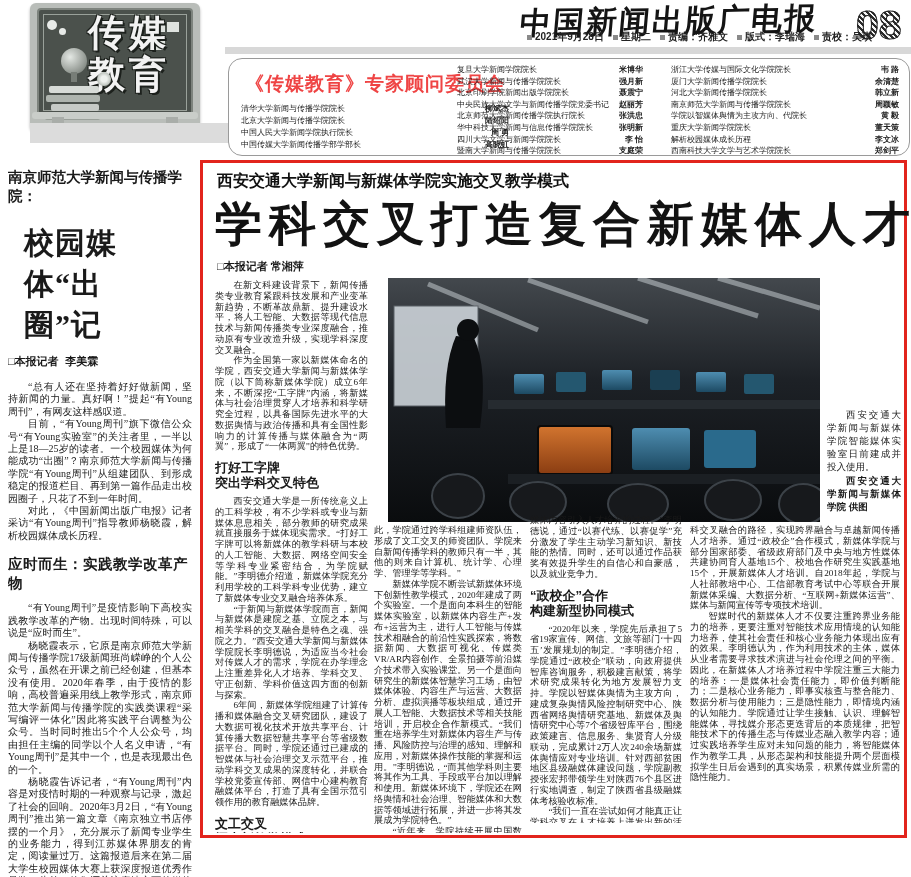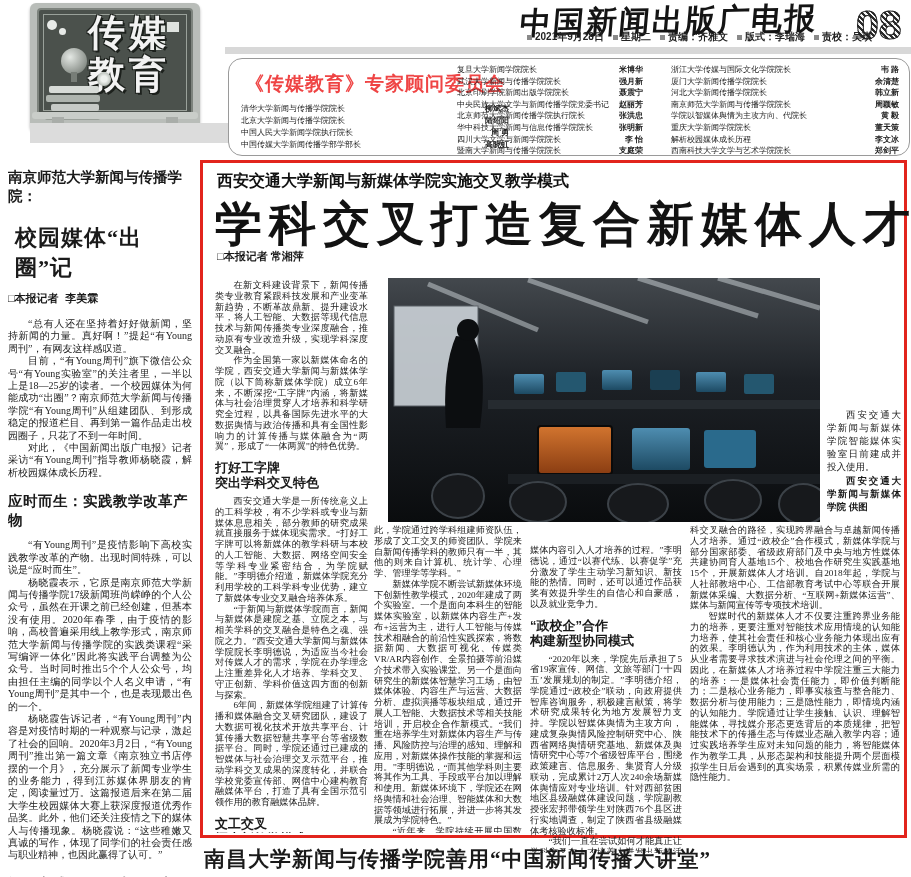--- a/index.html
+++ b/index.html
@@ -51,43 +51,43 @@
                   font-weight:900;font-size:19px;letter-spacing:1px;color:#ef4444;}
   .cgroup{position:absolute;font-size:8px;line-height:11.6px;color:#222;}
   .cgroup .crow{display:flex;justify-content:space-between;white-space:nowrap;}
   .cgroup .org{overflow:hidden;} .cgroup .nm{margin-left:6px;font-weight:bold;}
   #cg1{left:12px;top:44px;width:268px;line-height:12px;}
   #cg2{left:228px;top:5px;width:186px;}
   #cg3{left:442px;top:5px;width:228px;}
   
   #larticle{position:absolute;left:8px;top:168px;width:184px;height:709px;overflow:hidden;}
   #larticle .kicker{font-family:"Liberation Sans",sans-serif;font-weight:900;font-size:14.5px;margin:0 0 17px;}
-  #larticle h1{font-family:"Liberation Serif",serif;font-weight:900;font-size:22px;
-               letter-spacing:1px;margin:0 7px 8px;}
+  #larticle h1{font-family:"Liberation Serif",serif;font-weight:900;font-size:30px;
+               letter-spacing:1px;margin:0 16px 8px;}
   #larticle .byline{font-family:Liberation Mono, monospace;font-weight:bold;font-size:11px;margin:0 0 12px;}
   #larticle p{font-size:10px;line-height:12.4px;text-align:justify;text-indent:2em;margin:0;}
   #larticle h3{font-family:"Liberation Sans",sans-serif;font-weight:900;font-size:14.5px;
                margin:13px 0 9px;letter-spacing:.5px;}
   
   #main{position:absolute;left:200px;top:160px;width:707px;height:678px;
         border:3px solid #e2241d;box-sizing:border-box;background:#fff;}
   #main .kicker{position:absolute;left:14px;top:8px;font-family:Liberation Sans, sans-serif;
                 font-weight:900;font-size:16px;color:#111;}
   #main h1{position:absolute;left:12px;top:30px;width:680px;margin:0;
            font-family:"Liberation Serif",serif;font-weight:900;font-size:47px;
            letter-spacing:7px;color:#121212;white-space:nowrap;}
-  #main .byline{position:absolute;left:14px;top:86px;font-family:"Liberation Sans",sans-serif;
+  #main .byline{position:absolute;left:14px;top:96px;font-family:"Liberation Sans",sans-serif;
                 font-weight:bold;font-size:11px;}
   .mcol{position:absolute;font-size:9.2px;line-height:10.75px;text-align:justify;overflow:hidden;}
   .mcol p{margin:0;text-indent:2em;}
   .mcol h4{font-family:"Liberation Sans",sans-serif;font-weight:900;font-size:13px;line-height:15px;
            margin:8px 0 6px;text-indent:0;}
   #mcol1{left:12px;top:117px;width:153px;height:553px;}
   #mcol2{left:171px;top:362px;width:148px;height:308px;}
-  #mcol3{left:327px;top:382px;width:152px;height:308px;}
+  #mcol3{left:327px;top:352px;width:152px;height:308px;}
   #mcol4{left:487px;top:362px;width:210px;height:308px;}
   #mphoto{position:absolute;left:185px;top:115px;width:432px;height:244px;overflow:hidden;background:#101215;}
   #mcaption{position:absolute;left:624px;top:246px;width:74px;font-size:9.5px;line-height:13px;text-align:justify;}
   #mcaption p{margin:0;text-indent:2em;}
   #mcaption .credit{font-family:"Liberation Sans",sans-serif;font-weight:bold;}
   
   #bottomline{position:absolute;left:204px;top:845px;font-family:"Liberation Serif",serif;
               font-weight:900;font-size:21px;letter-spacing:1px;white-space:nowrap;}
 </style>
 </head>
@@ -347,15 +347,14 @@
       <p>“2020年以来，学院先后承担了5省19家宣传、网信、文旅等部门‘十四五’发展规划的制定。”李明德介绍，学院通过“政校企”联动，向政府提供智库咨询服务，积极建言献策，将学术研究成果转化为地方发展智力支持。学院以智媒体舆情为主攻方向，建成复杂舆情风险控制研究中心、陕西省网络舆情研究基地、新媒体及舆情研究中心等7个省级智库平台，围绕政策建言、信息服务、集贤育人分级联动，完成累计2万人次240余场新媒体舆情应对专业培训。针对西部贫困地区县级融媒体建设问题，学院副教授张宏邦带领学生对陕西76个县区进行实地调查，制定了陕西省县级融媒体考核验收标准。</p>
       <p>“我们一直在尝试如何才能真正让学科交叉在人才培养上迸发出新的活力火花。”李明德说，通过探索新闻传播学与其他学</p>
     </div>
 
     <div class="mcol" id="mcol4">
       <p style="text-indent:0;">科交叉融合的路径，实现跨界融合与卓越新闻传播人才培养。通过“政校企”合作模式，新媒体学院与部分国家部委、省级政府部门及中央与地方性媒体共建协同育人基地15个、校地合作研究生实践基地15个，开展新媒体人才培训。自2018年起，学院与人社部教培中心、工信部教育考试中心等联合开展新媒体采编、大数据分析、“互联网+新媒体运营”、媒体与新闻宣传等专项技术培训。</p>
       <p>智媒时代的新媒体人才不仅要注重跨界业务能力的培养，更要注重对智能技术应用情境的认知能力培养，使其社会责任和核心业务能力体现出应有的效果。李明德认为，作为利用技术的主体，媒体从业者需要寻求技术演进与社会伦理之间的平衡。因此，在新媒体人才培养过程中学院注重三大能力的培养：一是媒体社会责任能力，即价值判断能力；二是核心业务能力，即事实核查与整合能力、数据分析与使用能力；三是隐性能力，即情境内涵的认知能力。学院通过让学生接触、认识、理解智能媒体，寻找媒介形态更迭背后的本质规律，把智能技术下的传播生态与传媒业态融入教学内容；通过实践培养学生应对未知问题的能力，将智能媒体作为教学工具，从形态架构和技能提升两个层面模拟学生日后会遇到的真实场景，积累传媒业所需的隐性能力。</p>
     </div>
   </div>
 
-  <div id="bottomline">南昌大学新闻与传播学院善用“中国新闻传播大讲堂”</div>
 
 </div>
 
 </body></html>

